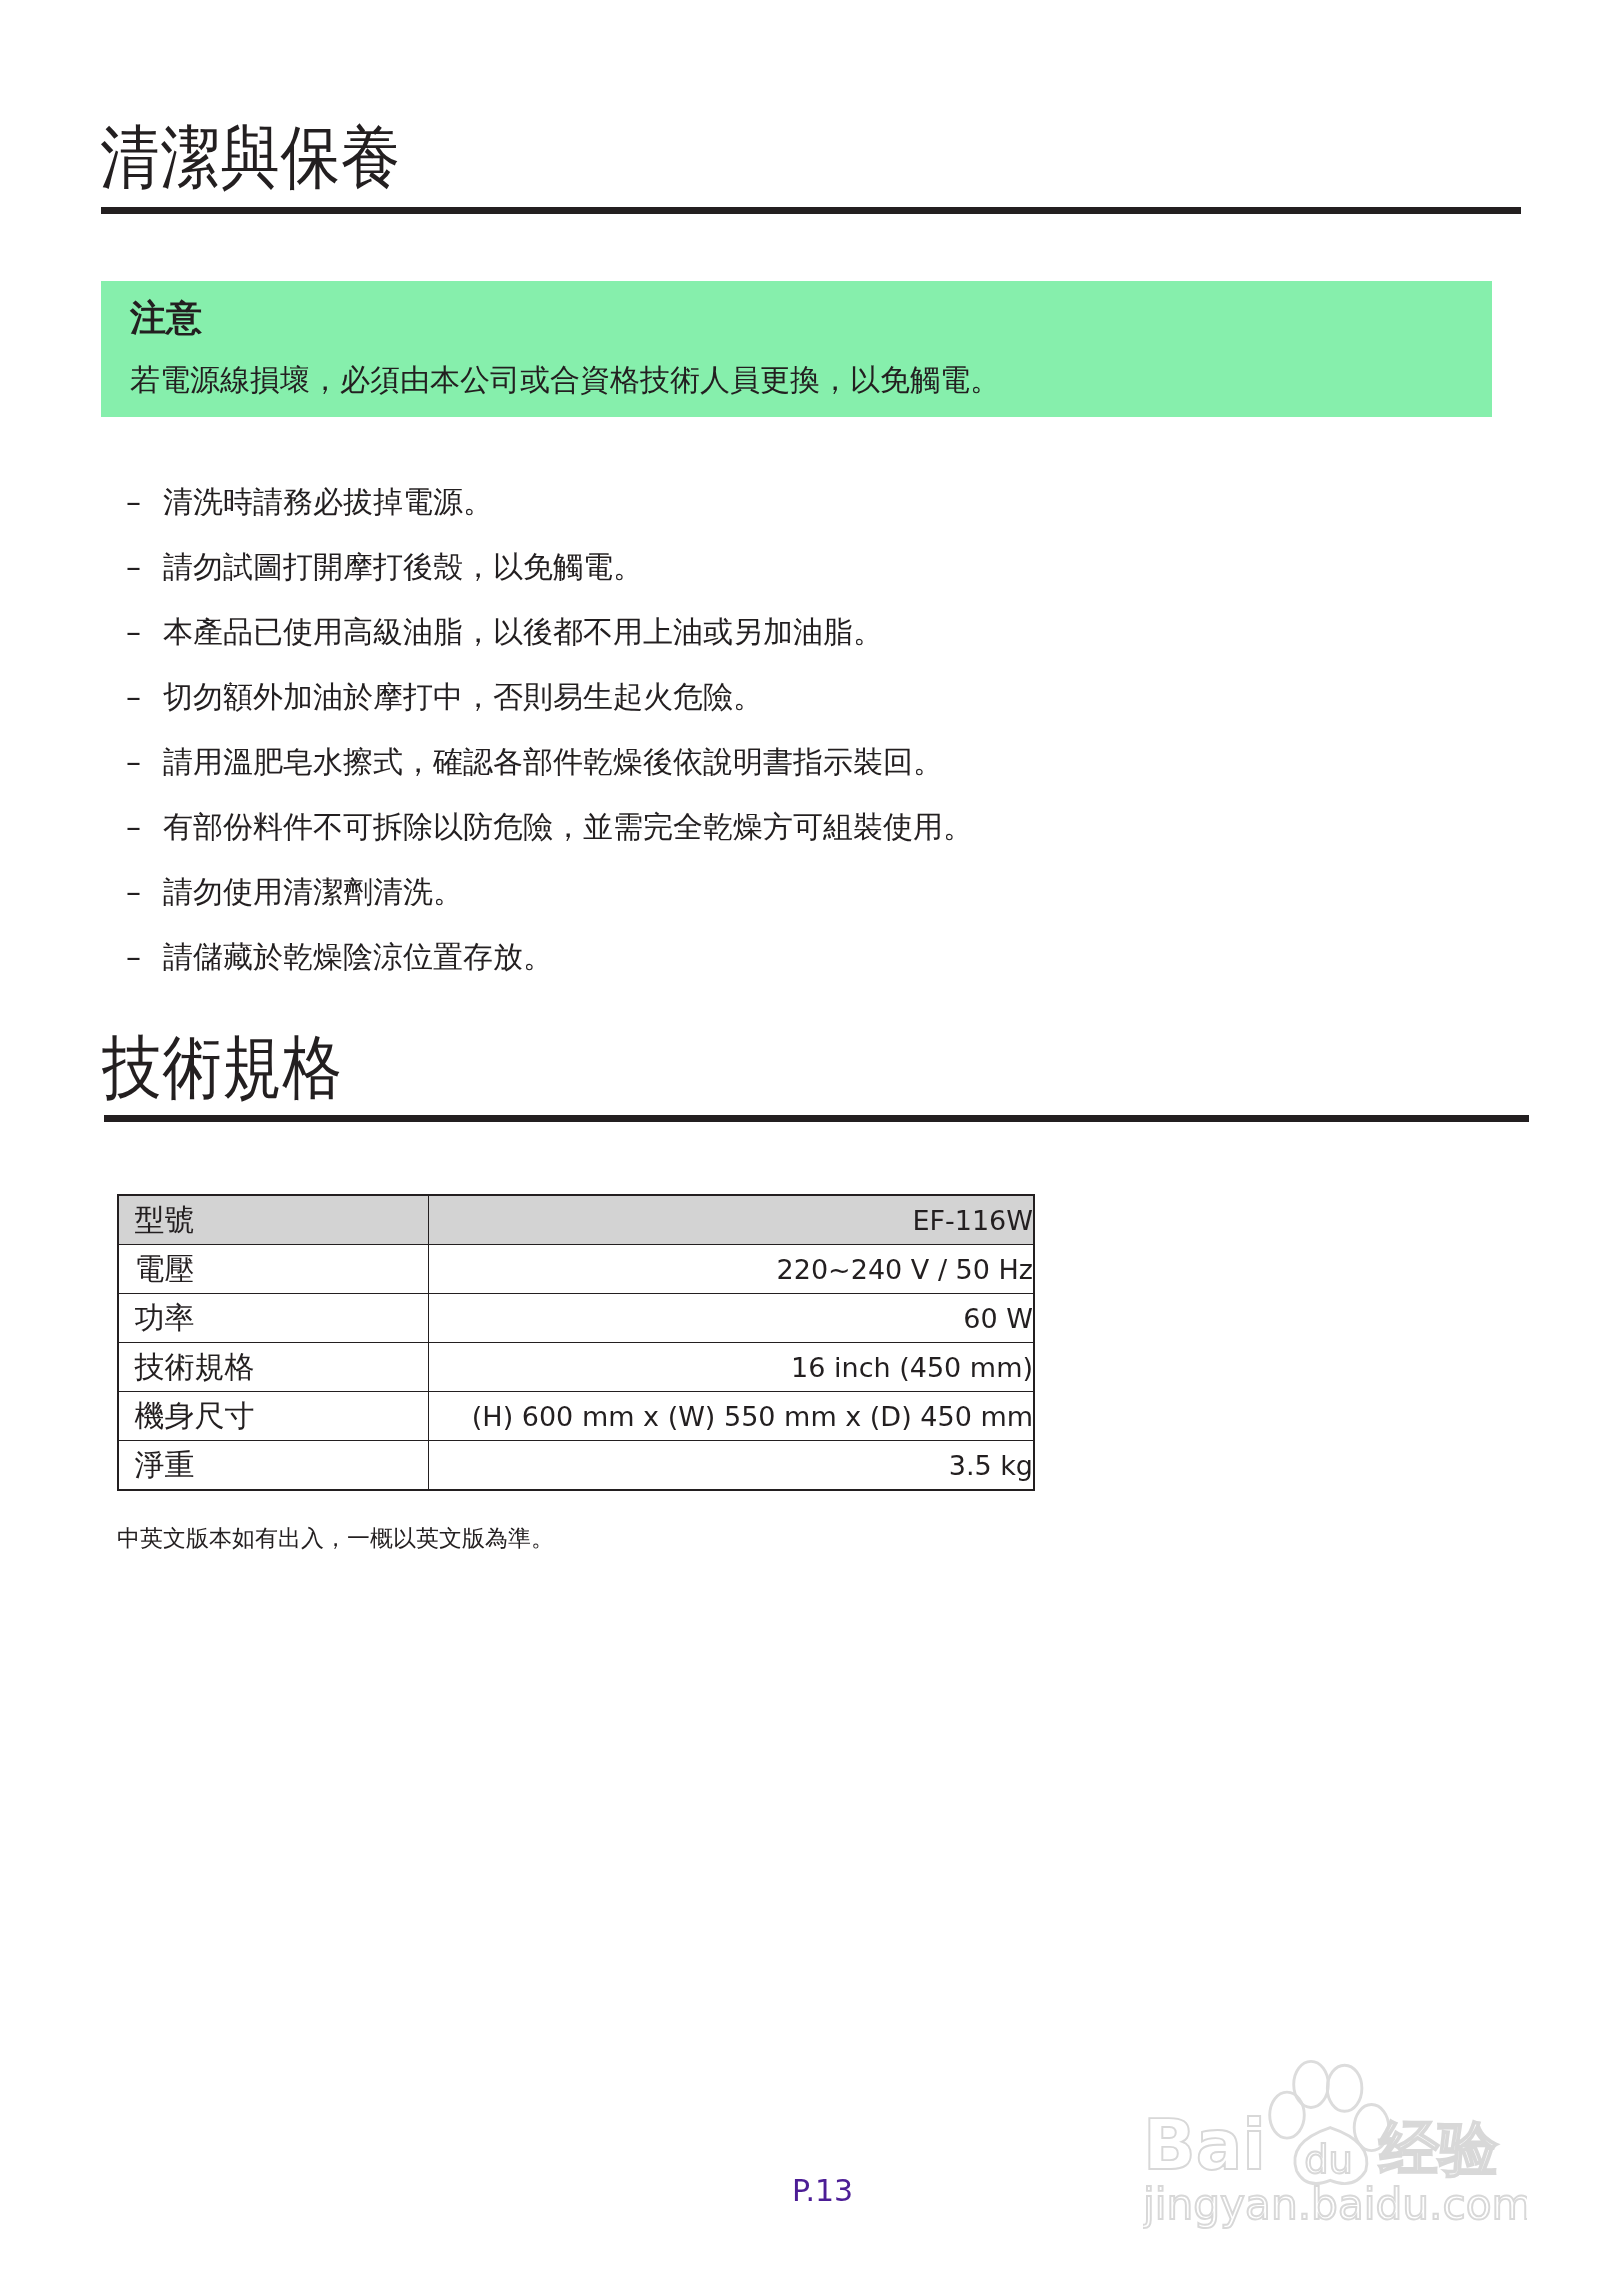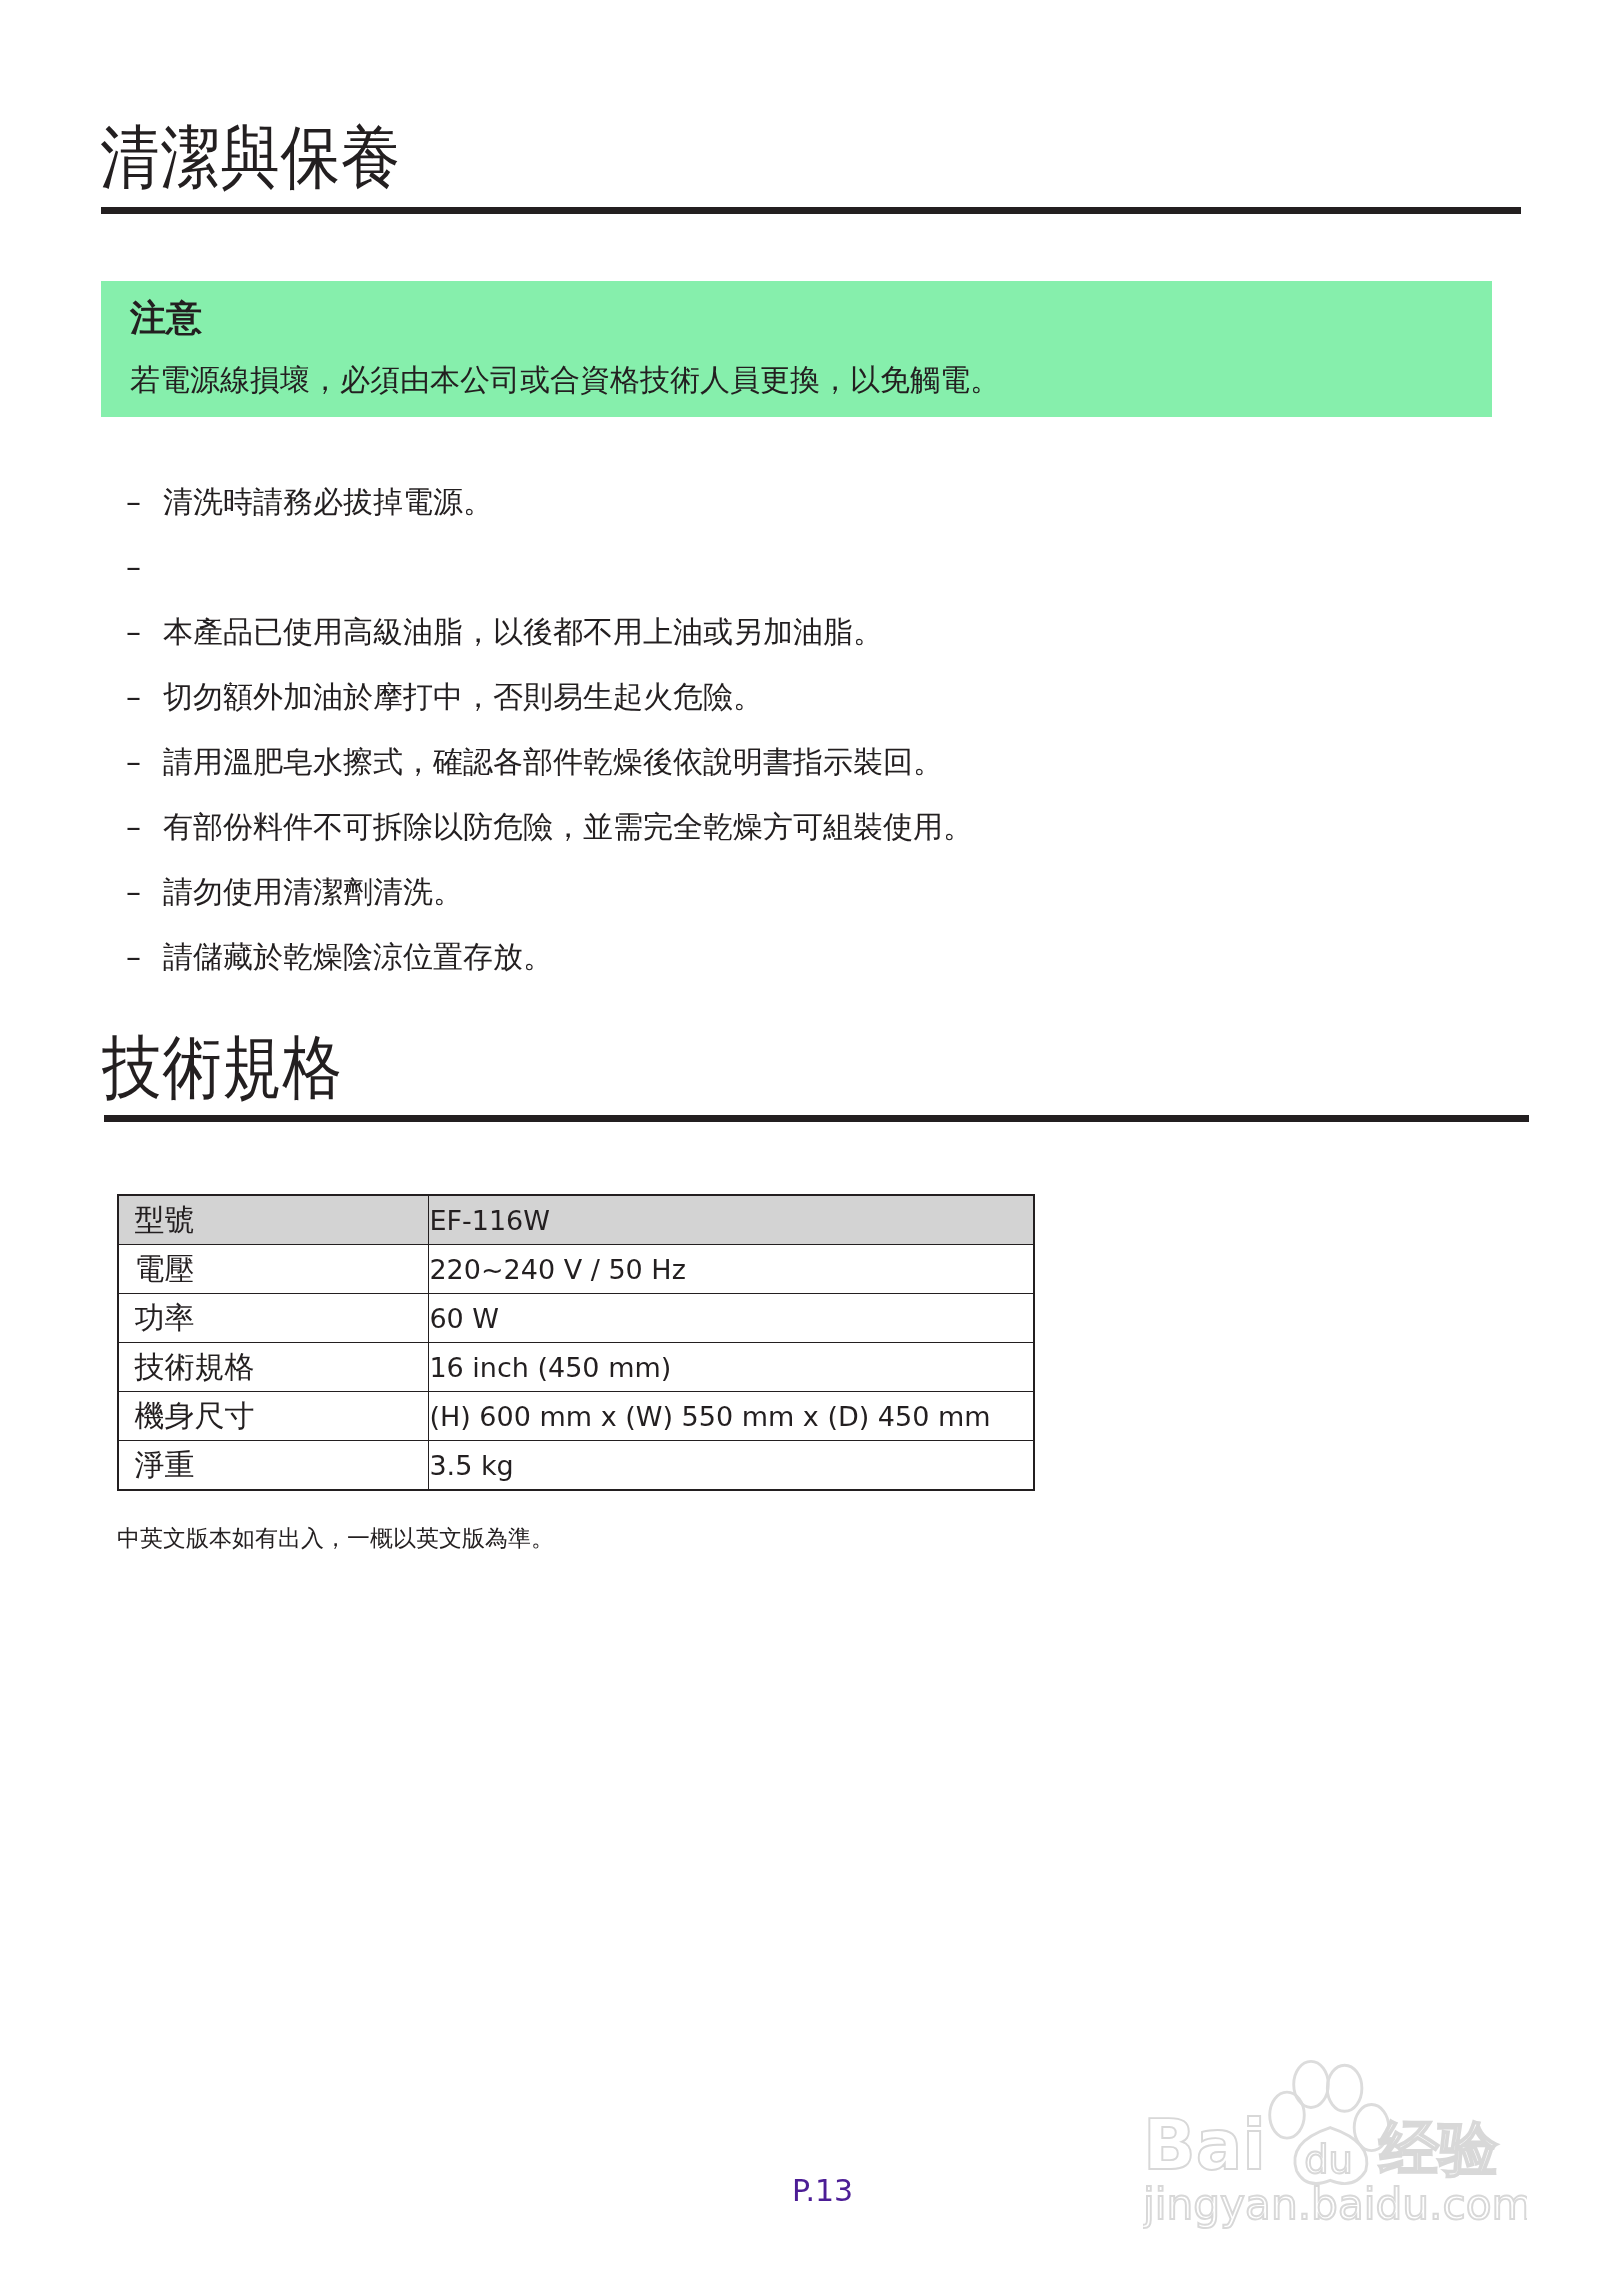--- a/index.html
+++ b/index.html
@@ -11,21 +11,21 @@
   .notice { position: absolute; left: 101px; top: 281px; width: 1391px; height: 136px; background: #86efac; }
   .notice-title { position: absolute; left: 29px; top: 12.5px; font-size: 36px; font-weight: bold; color: #231f20; }
   .notice-text { position: absolute; left: 29px; top: 79px; font-size: 30px; color: #231f20; white-space: nowrap; }
   .bullets { position: absolute; left: 126px; top: 478px; margin: 0; padding: 0; list-style: none; }
   .bullets li { height: 65px; font-size: 30px; line-height: 48px; color: #231f20; white-space: nowrap; display: flex; }
   .bullets .dash { display: inline-block; width: 37px; }
   table.spec { position: absolute; left: 117px; top: 1194px; width: 918px; border-collapse: collapse;
                border: 2.9px solid #231f20; }
   table.spec td { border: 1.9px solid #231f20; height: 48px; padding: 0; font-size: 27px; color: #231f20; }
   table.spec td.k { width: 294px; padding-left: 15.4px; font-size: 30px; }
-  table.spec td.v { text-align: left; }
+  table.spec td.v { text-align: right; }
   table.spec tr.head td { background: #d3d3d3; }
   .footnote { position: absolute; left: 117px; top: 1520px; font-size: 23px; line-height: 36px; color: #231f20; white-space: nowrap; }
   .pageno { position: absolute; left: 792px; top: 2173px; font-size: 30px; color: #4c1d95; }
   .watermark { position: absolute; left: 1143px; top: 2046px; width: 384px; height: 192px; }
 </style>
 </head>
 <body>
 
 <div class="h1" style="top:123px;">清潔與保養</div>
 <div class="rule" style="left:101px; top:207px; width:1420px;"></div>
@@ -35,20 +35,21 @@
   <div class="notice-text">若電源線損壞，必須由本公司或合資格技術人員更換，以免觸電。</div>
 </div>
 
 <ul class="bullets">
   <li>
       <span class="dash">–</span>
       <span>清洗時請務必拔掉電源。</span>
     </li>
   <li>
       <span class="dash">–</span>
+      <span>請勿試圖打開摩打後殼，以免觸電。</span>
     </li>
   <li>
       <span class="dash">–</span>
       <span>本產品已使用高級油脂，以後都不用上油或另加油脂。</span>
     </li>
   <li>
       <span class="dash">–</span>
       <span>切勿額外加油於摩打中，否則易生起火危險。</span>
     </li>
   <li>

